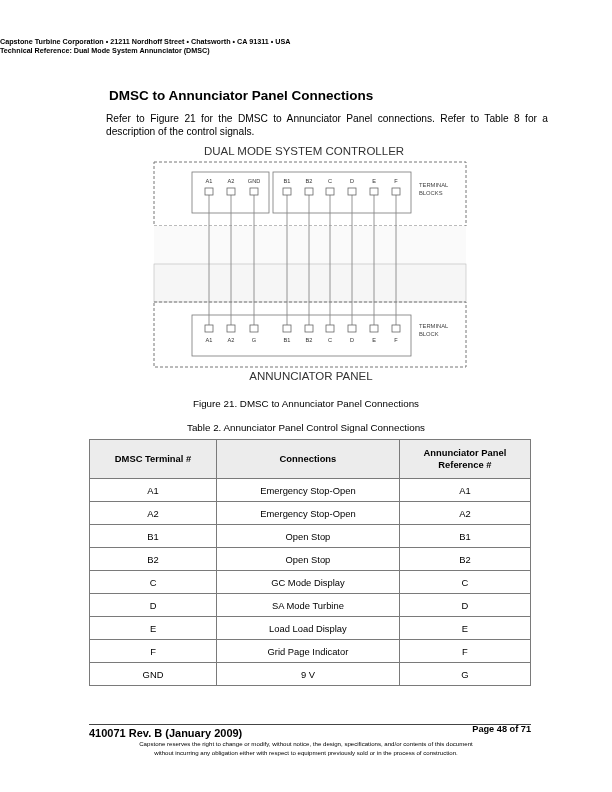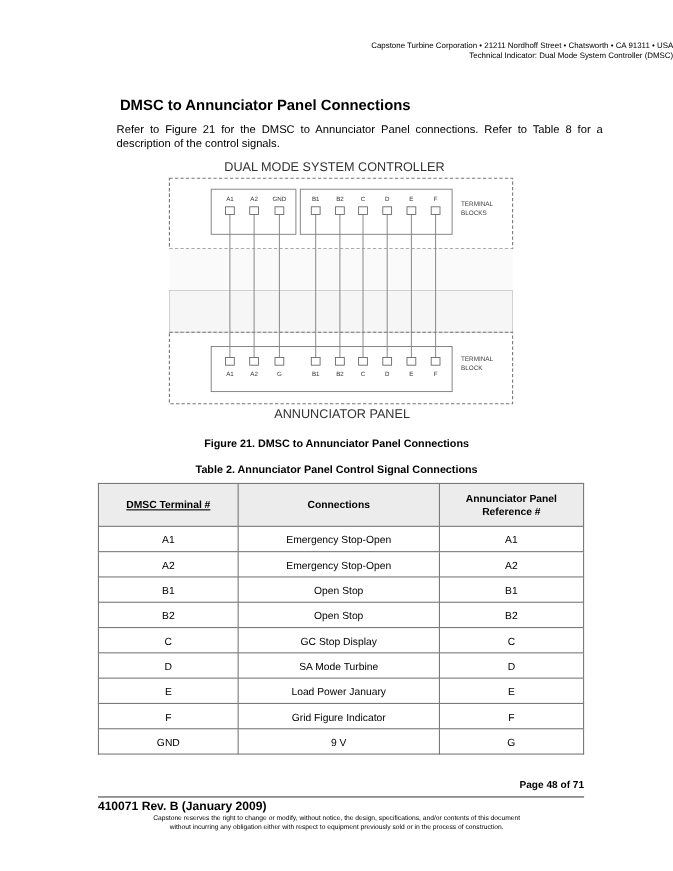--- a/index.html
+++ b/index.html
@@ -1,44 +1,44 @@
 <!DOCTYPE html>
 <html><head>
 <meta charset="utf-8">
 <style>
   html, body { margin: 0; padding: 0; background: #ffffff; }
   body { width: 612px; height: 792px; position: relative; overflow: hidden;
          font-family: "Liberation Sans", sans-serif; color: #000; }
-  .hdr { position: absolute; left: 0; width: 612px; text-align: right;
-         font-size: 7.2px; font-weight: normal; line-height: 10px; }
+  .hdr { position: absolute; left: 0; width: 612px; text-align: left;
+         font-size: 7.2px; font-weight: bold; line-height: 10px; }
   .h1 { position: absolute; left: 89px; top: 88px; font-size: 13.5px; font-weight: bold; padding-left: 20px; }
   .para { position: absolute; left: 106px; top: 112px; width: 442px;
           font-size: 10.2px; line-height: 13px; text-align: justify; }
   .fig { position: absolute; left: 0; top: 0; width: 612px; height: 792px; }
   .cap { position: absolute; left: 0; width: 612px; text-align: center;
-         font-size: 9.8px; font-weight: bold; }
+         font-size: 9.8px; font-weight: normal; }
   table.t8 { position: absolute; left: 89px; top: 439px; width: 442px;
              border-collapse: collapse; font-size: 9.4px; }
   table.t8 th, table.t8 td { border: 1px solid #7a7a7a; text-align: center; padding: 0; }
   table.t8 th { background: #ececec; font-weight: bold; height: 38px; line-height: 12px; }
   table.t8 td { height: 22px; }
-  .c1 { width: 127px; text-decoration: underline; } .c2 { width: 183px; } .c3 { width: 131px; }
+  .c1 { width: 127px; } .c2 { width: 183px; } .c3 { width: 131px; }
   .footline { position: absolute; left: 89px; top: 724px; width: 442px; height: 0;
               border-top: 1px solid #444; }
   .foot-l { position: absolute; left: 89px; top: 727px; font-size: 11px; font-weight: bold; }
-  .foot-r { position: absolute; right: 81px; top: 708px; font-size: 9.2px; font-weight: bold; }
+  .foot-r { position: absolute; right: 81px; top: 724px; font-size: 9.2px; font-weight: bold; }
   .foot-note { position: absolute; left: 0; top: 740px; width: 612px; text-align: center;
                font-size: 6.1px; line-height: 8.5px; }
 </style>
 </head>
 <body>
 
 <div>
   <div class="hdr" style="top:37px;">Capstone Turbine Corporation • 21211 Nordhoff Street • Chatsworth • CA 91311 • USA</div>
-  <div class="hdr" style="top:46px;">Technical Indicator: Dual Mode System Controller (DMSC)</div>
+  <div class="hdr" style="top:46px;">Technical Reference: Dual Mode System Annunciator (DMSC)</div>
 </div>
 
 <div class="h1">DMSC to Annunciator Panel Connections</div>
 <div class="para">Refer to Figure 21 for the DMSC to Annunciator Panel connections. Refer to Table 8 for a description of the control signals.</div>
 
 <svg class="fig" viewBox="0 0 612 792" xmlns="http://www.w3.org/2000/svg">
   <g font-family="Liberation Sans, sans-serif" fill="#333">
     <text x="304" y="155" font-size="11.5" text-anchor="middle">DUAL MODE SYSTEM CONTROLLER</text>
   </g>
 
@@ -150,36 +150,36 @@
         <td>Open Stop</td>
         <td>B1</td>
       </tr>
     <tr>
         <td>B2</td>
         <td>Open Stop</td>
         <td>B2</td>
       </tr>
     <tr>
         <td>C</td>
-        <td>GC Stop Display</td>
+        <td>GC Mode Display</td>
         <td>C</td>
       </tr>
     <tr>
         <td>D</td>
         <td>SA Mode Turbine</td>
         <td>D</td>
       </tr>
     <tr>
         <td>E</td>
-        <td>Load Power January</td>
+        <td>Load Load Display</td>
         <td>E</td>
       </tr>
     <tr>
         <td>F</td>
-        <td>Grid Figure Indicator</td>
+        <td>Grid Page Indicator</td>
         <td>F</td>
       </tr>
     <tr>
         <td>GND</td>
         <td>9 V</td>
         <td>G</td>
       </tr>
   </tbody>
 </table>
 

